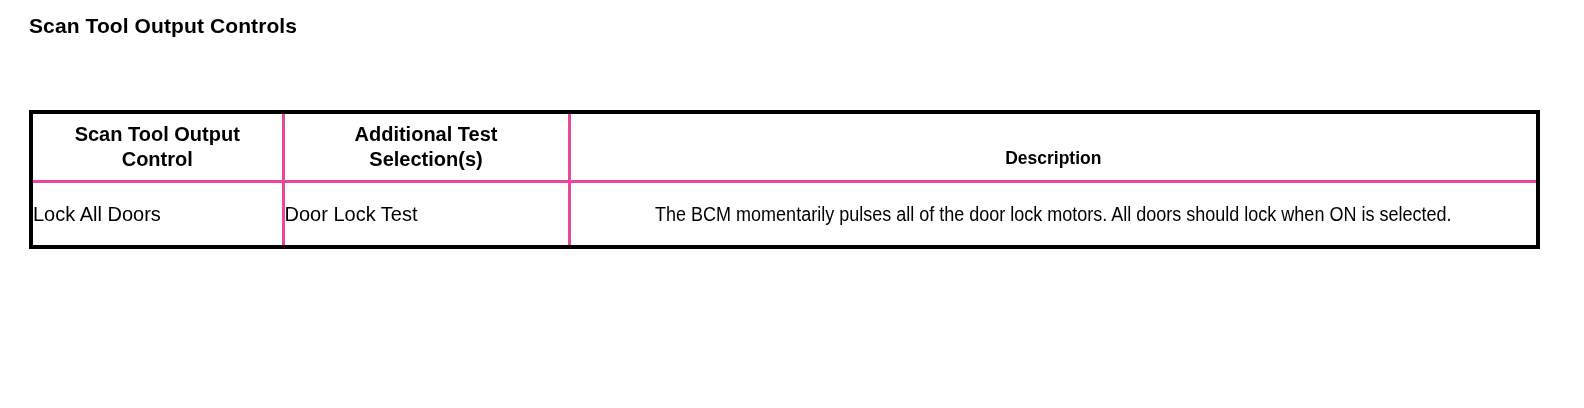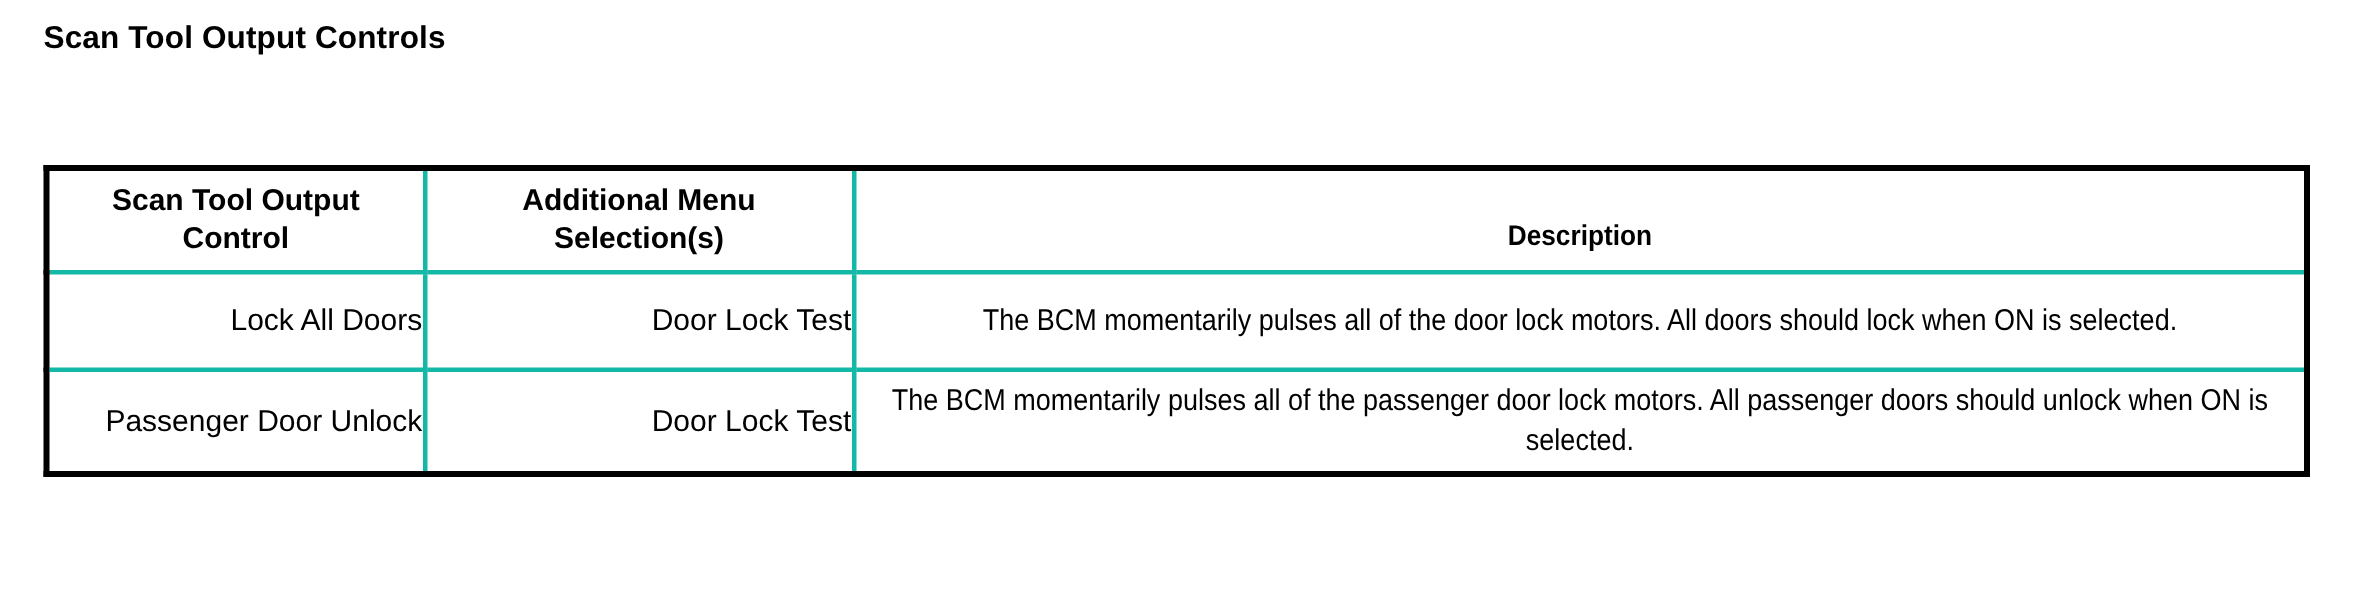--- a/index.html
+++ b/index.html
@@ -42,21 +42,21 @@
     table-layout: fixed;
     width: 1511px;
     border: 4px solid #000;
   }
   table.spec col.c1 { width: 252px; }
   table.spec col.c2 { width: 286px; }
   table.spec col.c3 { width: 969px; }
 
   table.spec th,
   table.spec td {
-    border: 3px solid #14b8a6;
+    border: 3px solid #ec4899;
     padding: 0;
     vertical-align: middle;
   }
 
   th.hdr {
     height: 66px;
     text-align: center;
     font-weight: bold;
     font-size: 20px;
     line-height: 25px;
@@ -75,21 +75,21 @@
     display: inline-block;
     transform: scaleX(0.92);
     transform-origin: center;
     padding-top: 20px;
   }
 
   td.cell-name,
   td.cell-menu {
     font-size: 20px;
     line-height: 25px;
-    text-align: right;
+    text-align: left;
     vertical-align: middle;
     padding: 2px 6px 2px 9px;
     font-weight: normal;
   }
   td.cell-name {
     vertical-align: middle;
   }
   td.cell-name .nm {
     display: block;
   }
@@ -127,45 +127,36 @@
         <col class="c3">
       </colgroup>
       <thead>
         <tr>
           <th class="hdr">
             <span>Scan Tool Output</span>
             <br>
             <span>Control</span>
           </th>
           <th class="hdr">
-            <span>Additional Menu</span>
+            <span>Additional Test</span>
             <br>
             <span>Selection(s)</span>
           </th>
           <th class="hdr-desc">
             <span class="desc-hdr-inner">Description</span>
           </th>
         </tr>
       </thead>
       <tbody>
         <tr class="row-1">
           <td class="cell-name">
             <span class="nm">Lock All Doors</span>
           </td>
           <td class="cell-menu">Door Lock Test</td>
           <td class="cell-desc">
             <span class="desc-inner">The BCM momentarily pulses all of the door lock motors. All doors should lock when ON is selected.</span>
           </td>
         </tr>
-        <tr class="row-3">
-          <td class="cell-name">
-            <span class="nm">Passenger Door Unlock</span>
-          </td>
-          <td class="cell-menu">Door Lock Test</td>
-          <td class="cell-desc">
-            <span class="desc-inner">The BCM momentarily pulses all of the passenger door lock motors. All passenger doors should unlock when ON is selected.</span>
-          </td>
-        </tr>
       </tbody>
     </table>
   </div>
 
 </div>
 
 </body></html>

